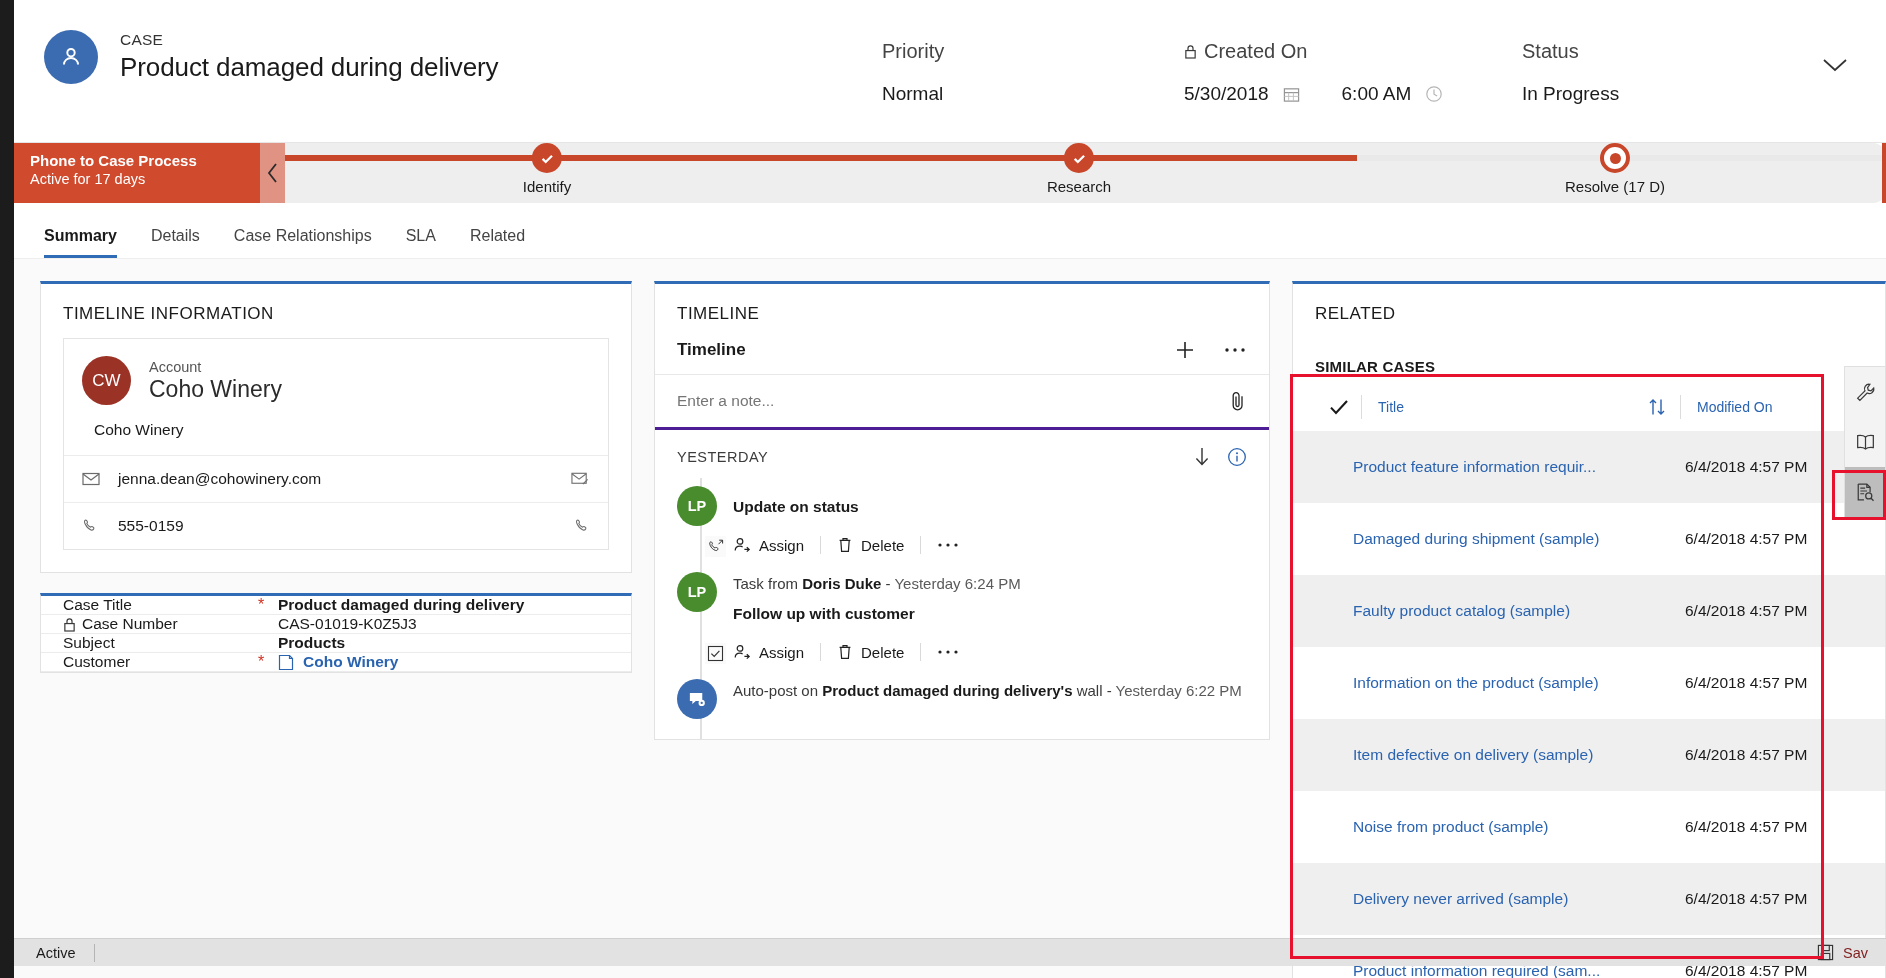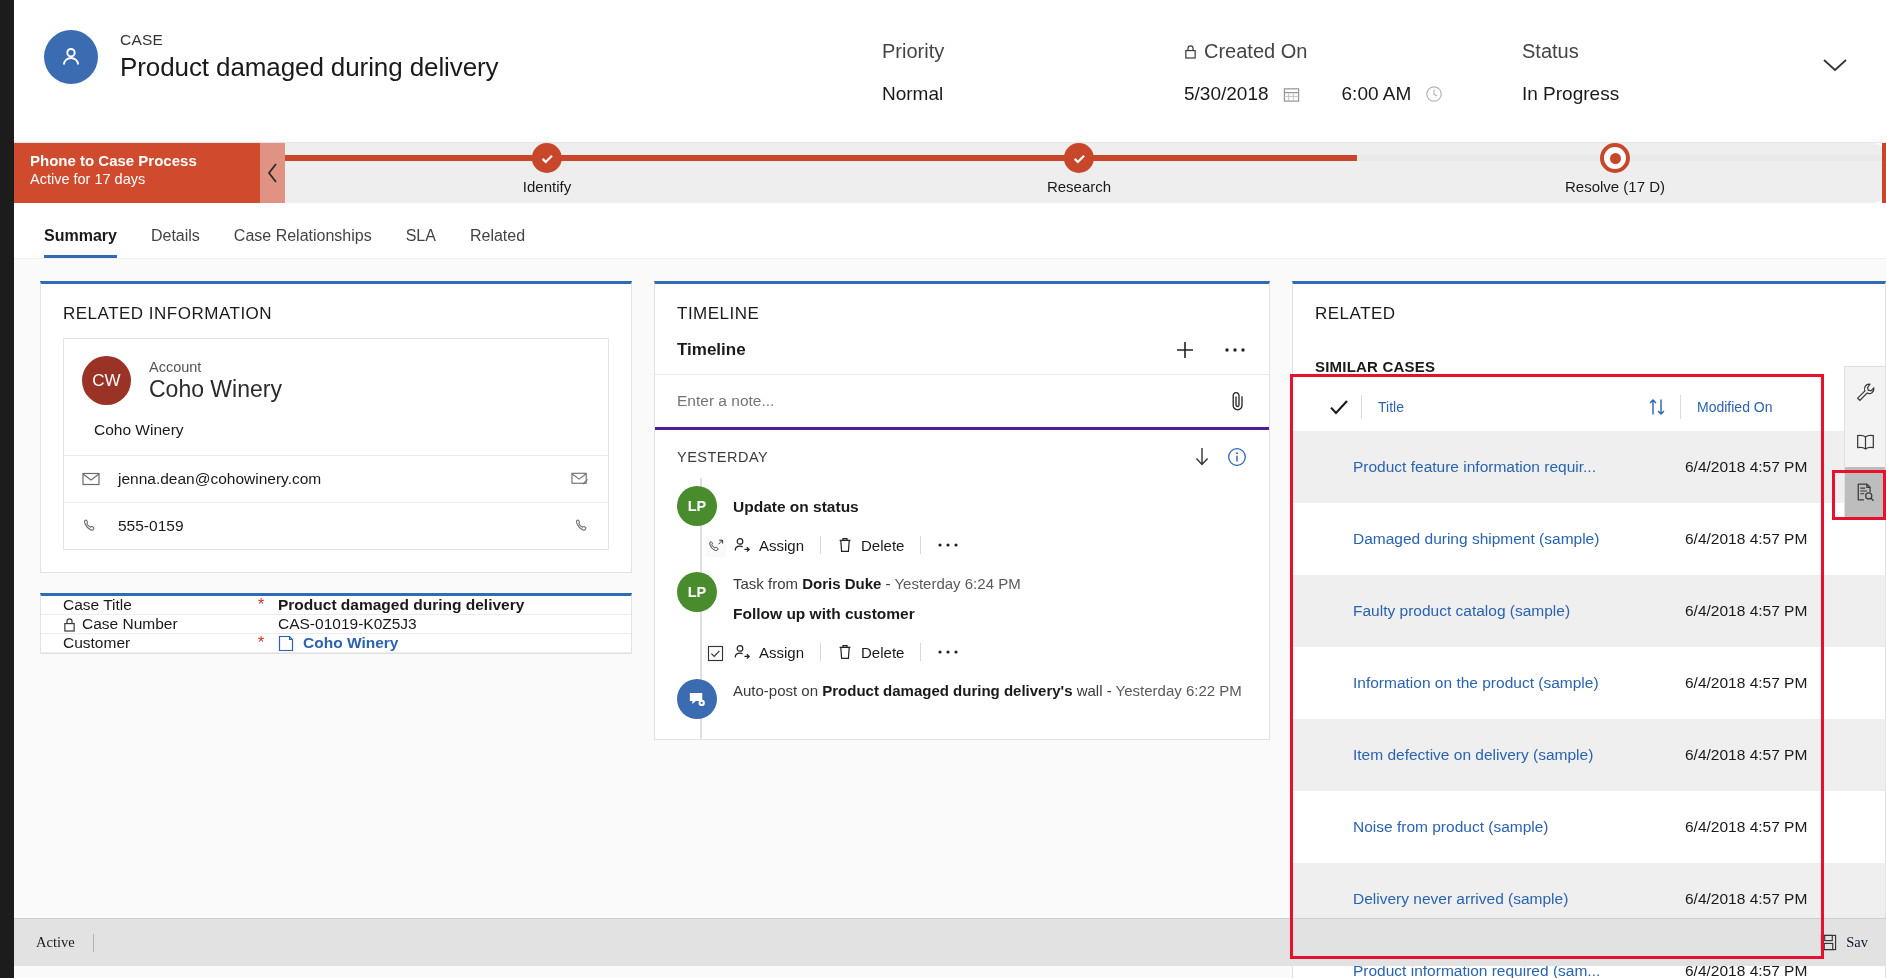--- a/index.html
+++ b/index.html
@@ -160,26 +160,26 @@
   .sc-row .m { width:200px; color:#1a1a1a; }
   .redbox { position:absolute; border:3px solid #e8112d; pointer-events:none; z-index:30; }
 
   
   .rail { position:absolute; right:0; top:366px; width:42px; background:#f3f3f3; border:1px solid #e0e0e0; z-index:20; }
   .rail-btn { width:40px; height:50px; display:flex; align-items:center; justify-content:center; cursor:pointer; }
   .rail-btn.sel { background:#bdbdbd; }
 
   
   .footer {
-    position:absolute; left:0; right:0; bottom:0; height:48px; background:#e2e2e2;
-    display:flex; align-items:center; padding:0 18px 0 22px; border-top:1px solid #cfcfcf;font-family:Liberation Serif, serif;
+    position:absolute; left:0; right:0; bottom:0; height:28px; background:#e2e2e2;
+    display:flex; align-items:center; padding:0 18px 0 22px; border-top:1px solid #cfcfcf;
   }
   .footer .left { display:flex; align-items:center; gap:18px; font-size:14.5px; color:#1a1a1a; }
   .footer .vsep { width:1px; height:18px; background:#b4b4b4; }
-  .footer .right { margin-left:auto; display:flex; align-items:center; gap:9px; font-size:14.5px; color:#0f172a; }
+  .footer .right { margin-left:auto; display:flex; align-items:center; gap:9px; font-size:14.5px; color:#7f1d1d; }
   svg { display:block; }
 </style>
 </head>
 <body>
 
 <div class="app">
 <div class="inner">
 
   <div class="hdr">
     <div class="hdr-left">
@@ -289,21 +289,21 @@
     <div class="tab">Details</div>
     <div class="tab">Case Relationships</div>
     <div class="tab">SLA</div>
     <div class="tab">Related</div>
   </div>
 
   <div class="body-area">
 
     <div class="col-left">
       <div class="card">
-        <div class="card-head">RELATED INFORMATION</div>
+        <div class="card-head">TIMELINE INFORMATION</div>
         <div class="acct-box">
           <div class="acct-top">
             <div class="acct-av">CW</div>
             <div>
               <div class="acct-lbl">Account</div>
               <div class="acct-name">Coho Winery</div>
             </div>
           </div>
           <div class="acct-row first">
             <span class="txt">Coho Winery</span>
@@ -349,20 +349,25 @@
         <div class="frow">
           <span class="fl">
             <svg width="13" height="15" viewBox="0 0 14 16">
               <rect x="2" y="7" width="10" height="8" fill="none" stroke="#3a3a3a" stroke-width="1.3"></rect>
               <path d="M4.3 7V4.6a2.7 2.7 0 015.4 0V7" fill="none" stroke="#3a3a3a" stroke-width="1.3"></path>
             </svg>
             <span>Case Number</span>
           </span>
           <span class="req"></span>
           <span class="fv plain">CAS-01019-K0Z5J3</span>
+        </div>
+        <div class="frow">
+          <span class="fl">Subject</span>
+          <span class="req"></span>
+          <span class="fv">Products</span>
         </div>
         <div class="frow">
           <span class="fl">Customer</span>
           <span class="req">*</span>
           <span class="fv link">
             <svg width="16" height="17" viewBox="0 0 16 17">
               <path d="M1.5 1.5h10l3 3v11h-13z" fill="none" stroke="#2a63b0" stroke-width="1.2"></path>
               <path d="M11.5 1.5v3h3" fill="none" stroke="#2a63b0" stroke-width="1.2"></path>
             </svg>
             <span>Coho Winery</span>

